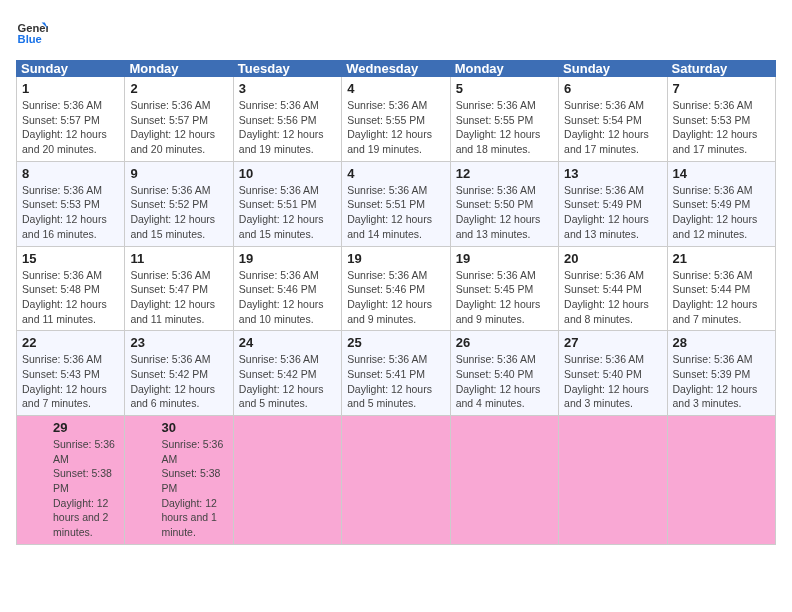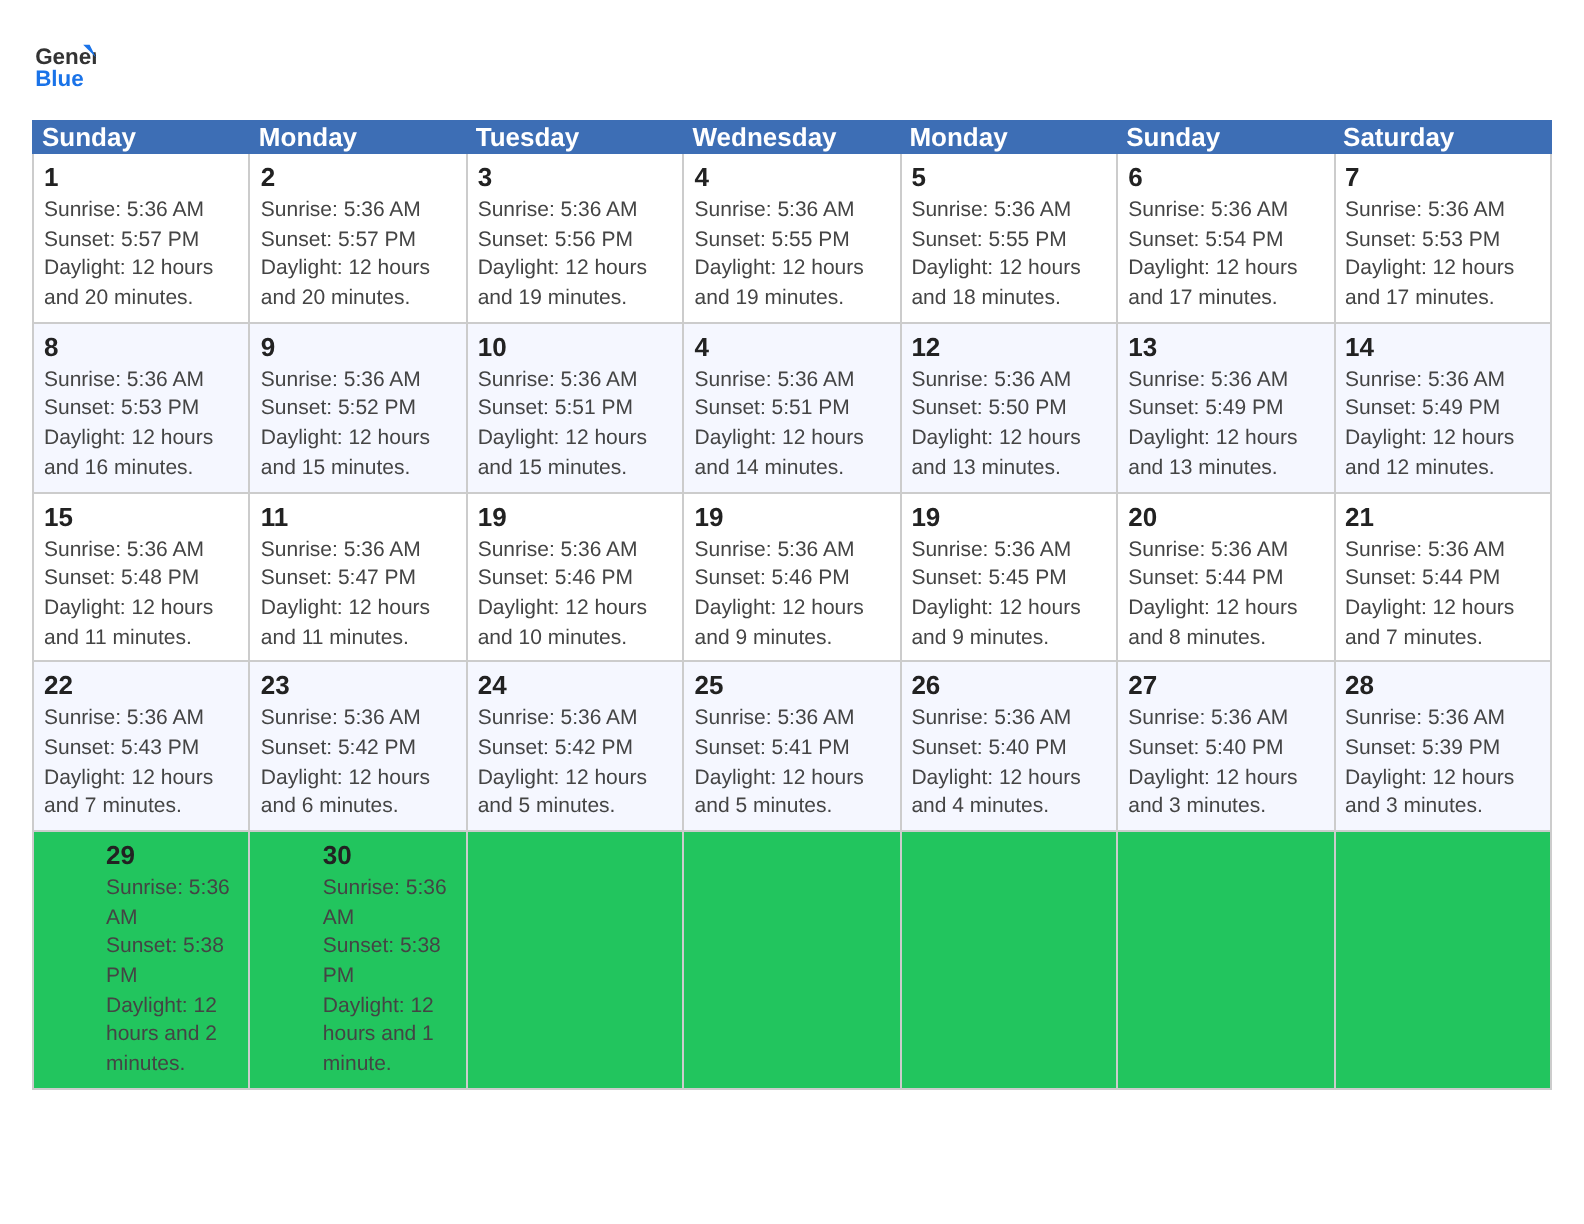--- a/index.html
+++ b/index.html
@@ -74,21 +74,21 @@
       font-size: 10.5px;
       line-height: 1.4;
     }
     .empty {
       background: #f9f9f9;
     }
     .calendar tr:last-child td {
       background: #f9f9f9;
     }
     .calendar tr:last-child td:not(.empty-last) {
-      background: #22c55e;
+      background: #f9a8d4;
       padding-left: 36px;
     }
   </style>
 </head>
 <body>
 
 <div class="header">
   <div class="logo">
     <svg class="logo-icon" viewBox="0 0 40 40">
       <text x="2" y="20" font-size="14" font-weight="bold" fill="#333">General</text>

